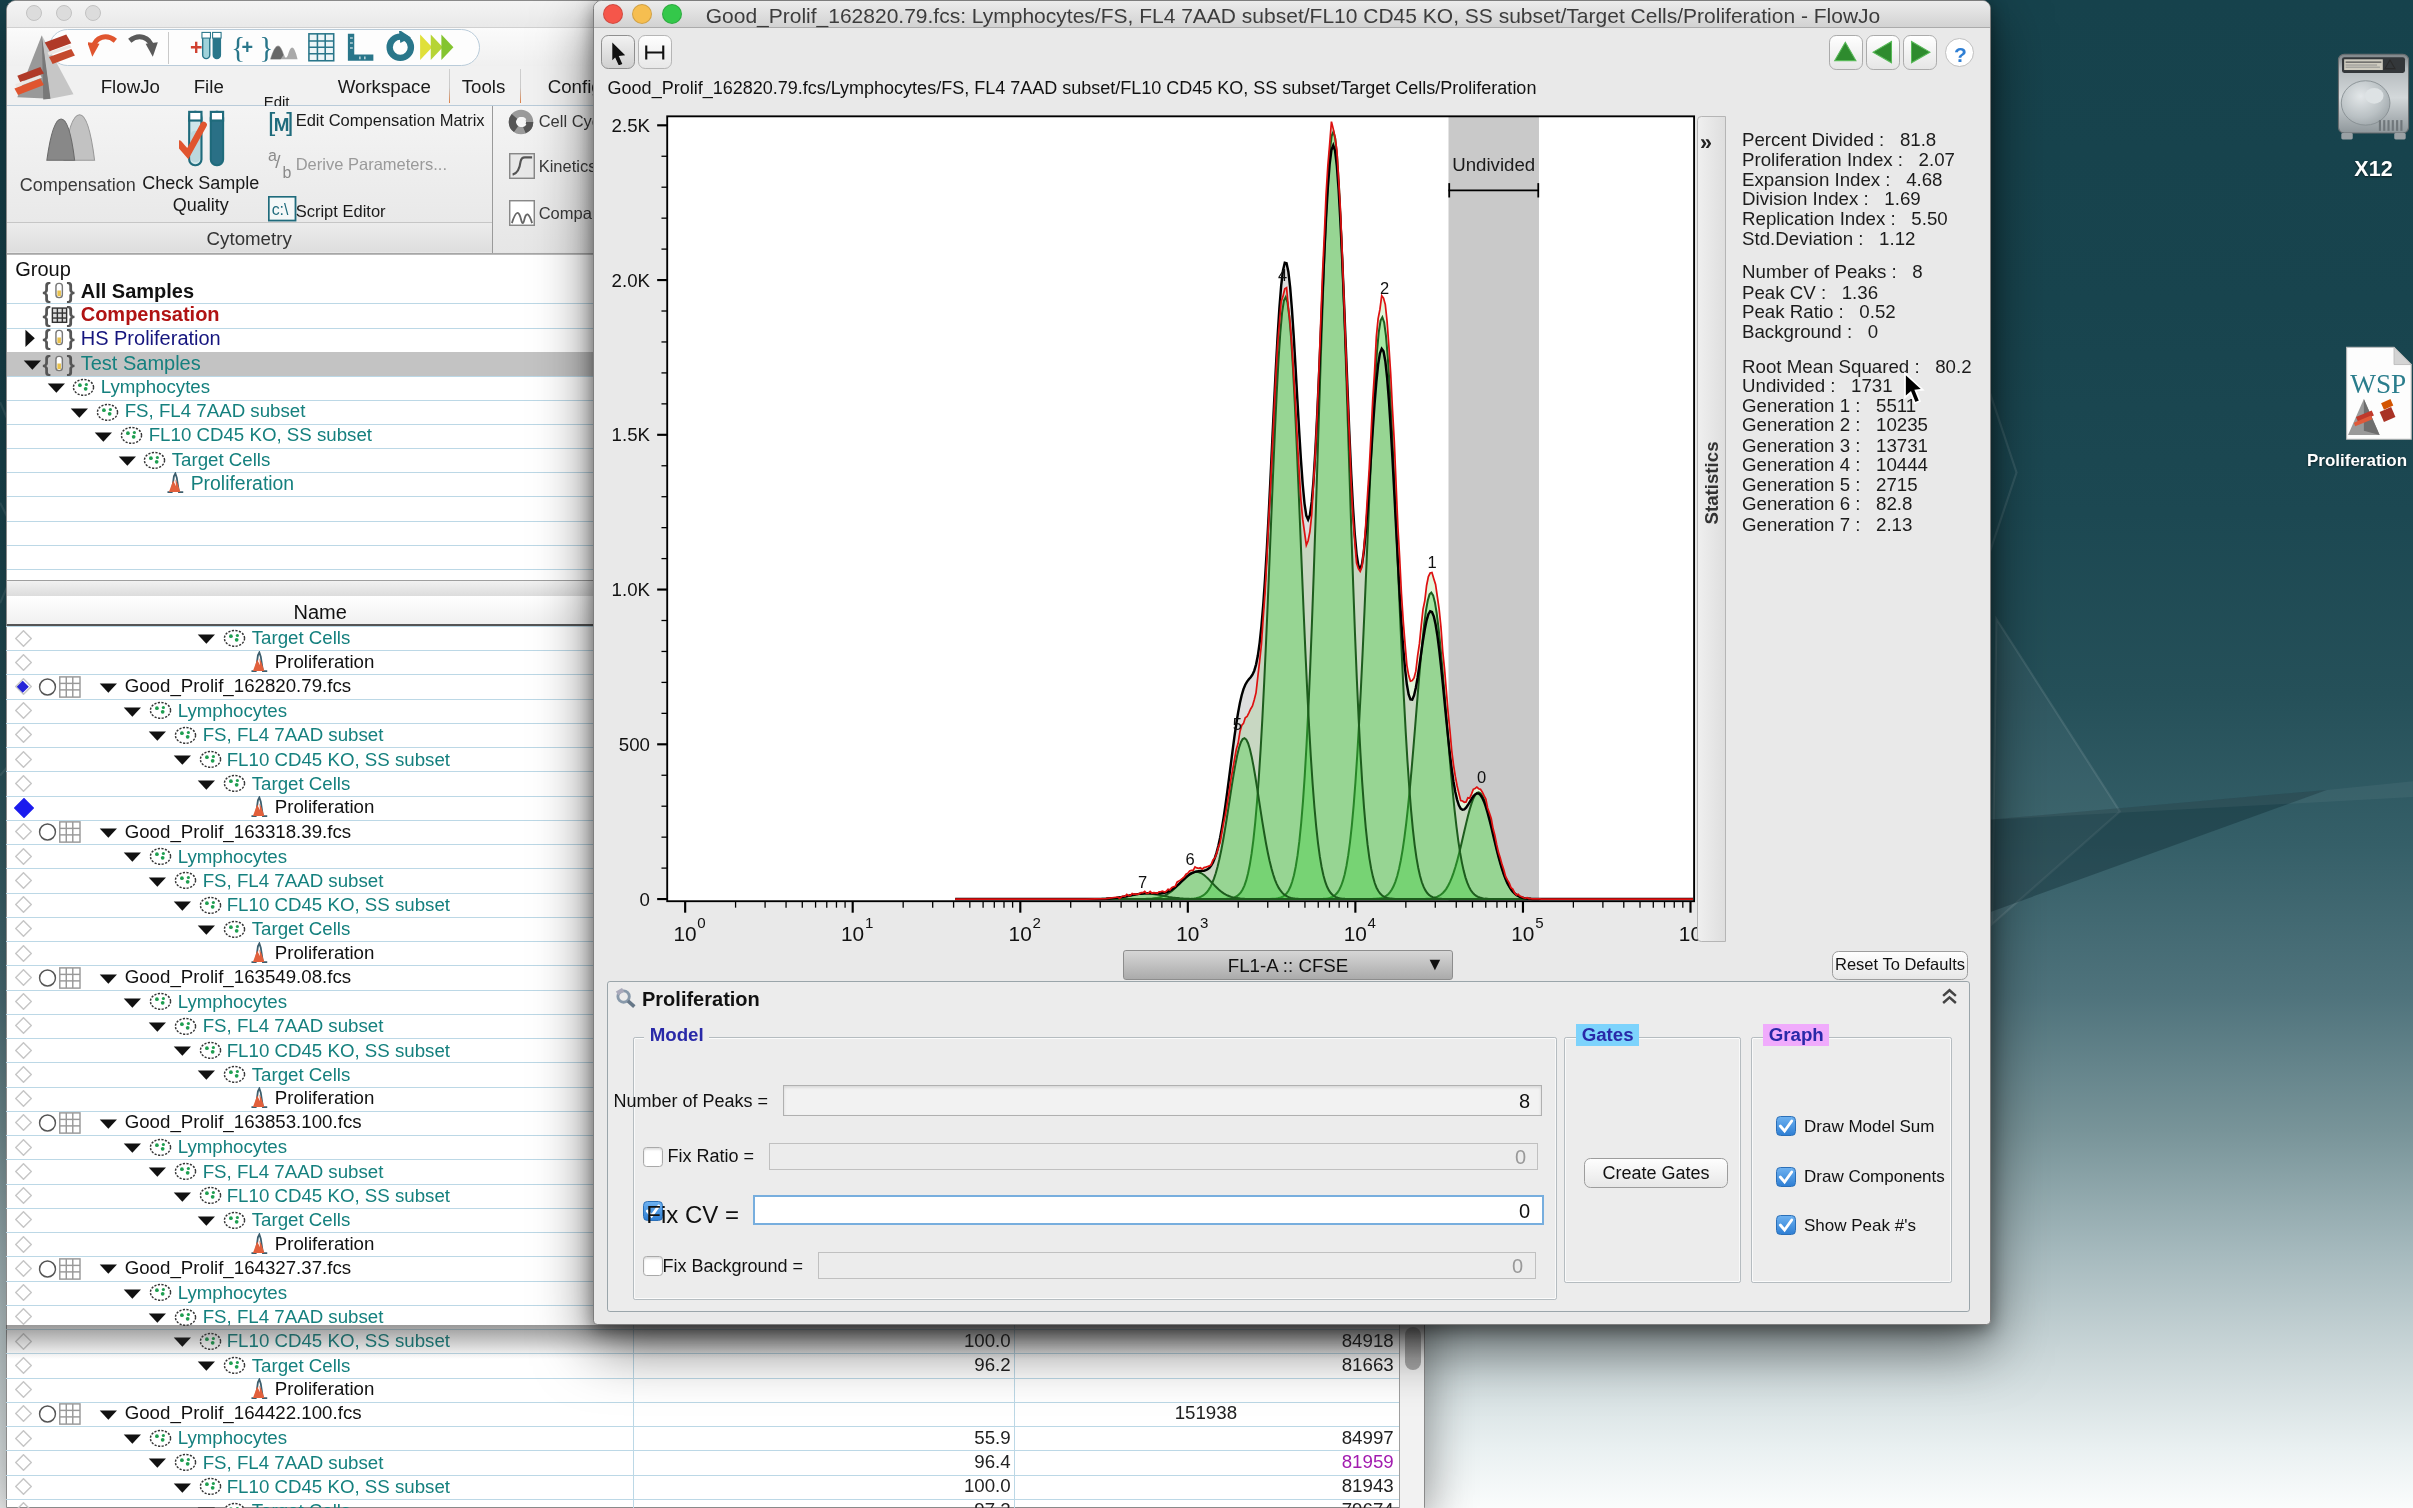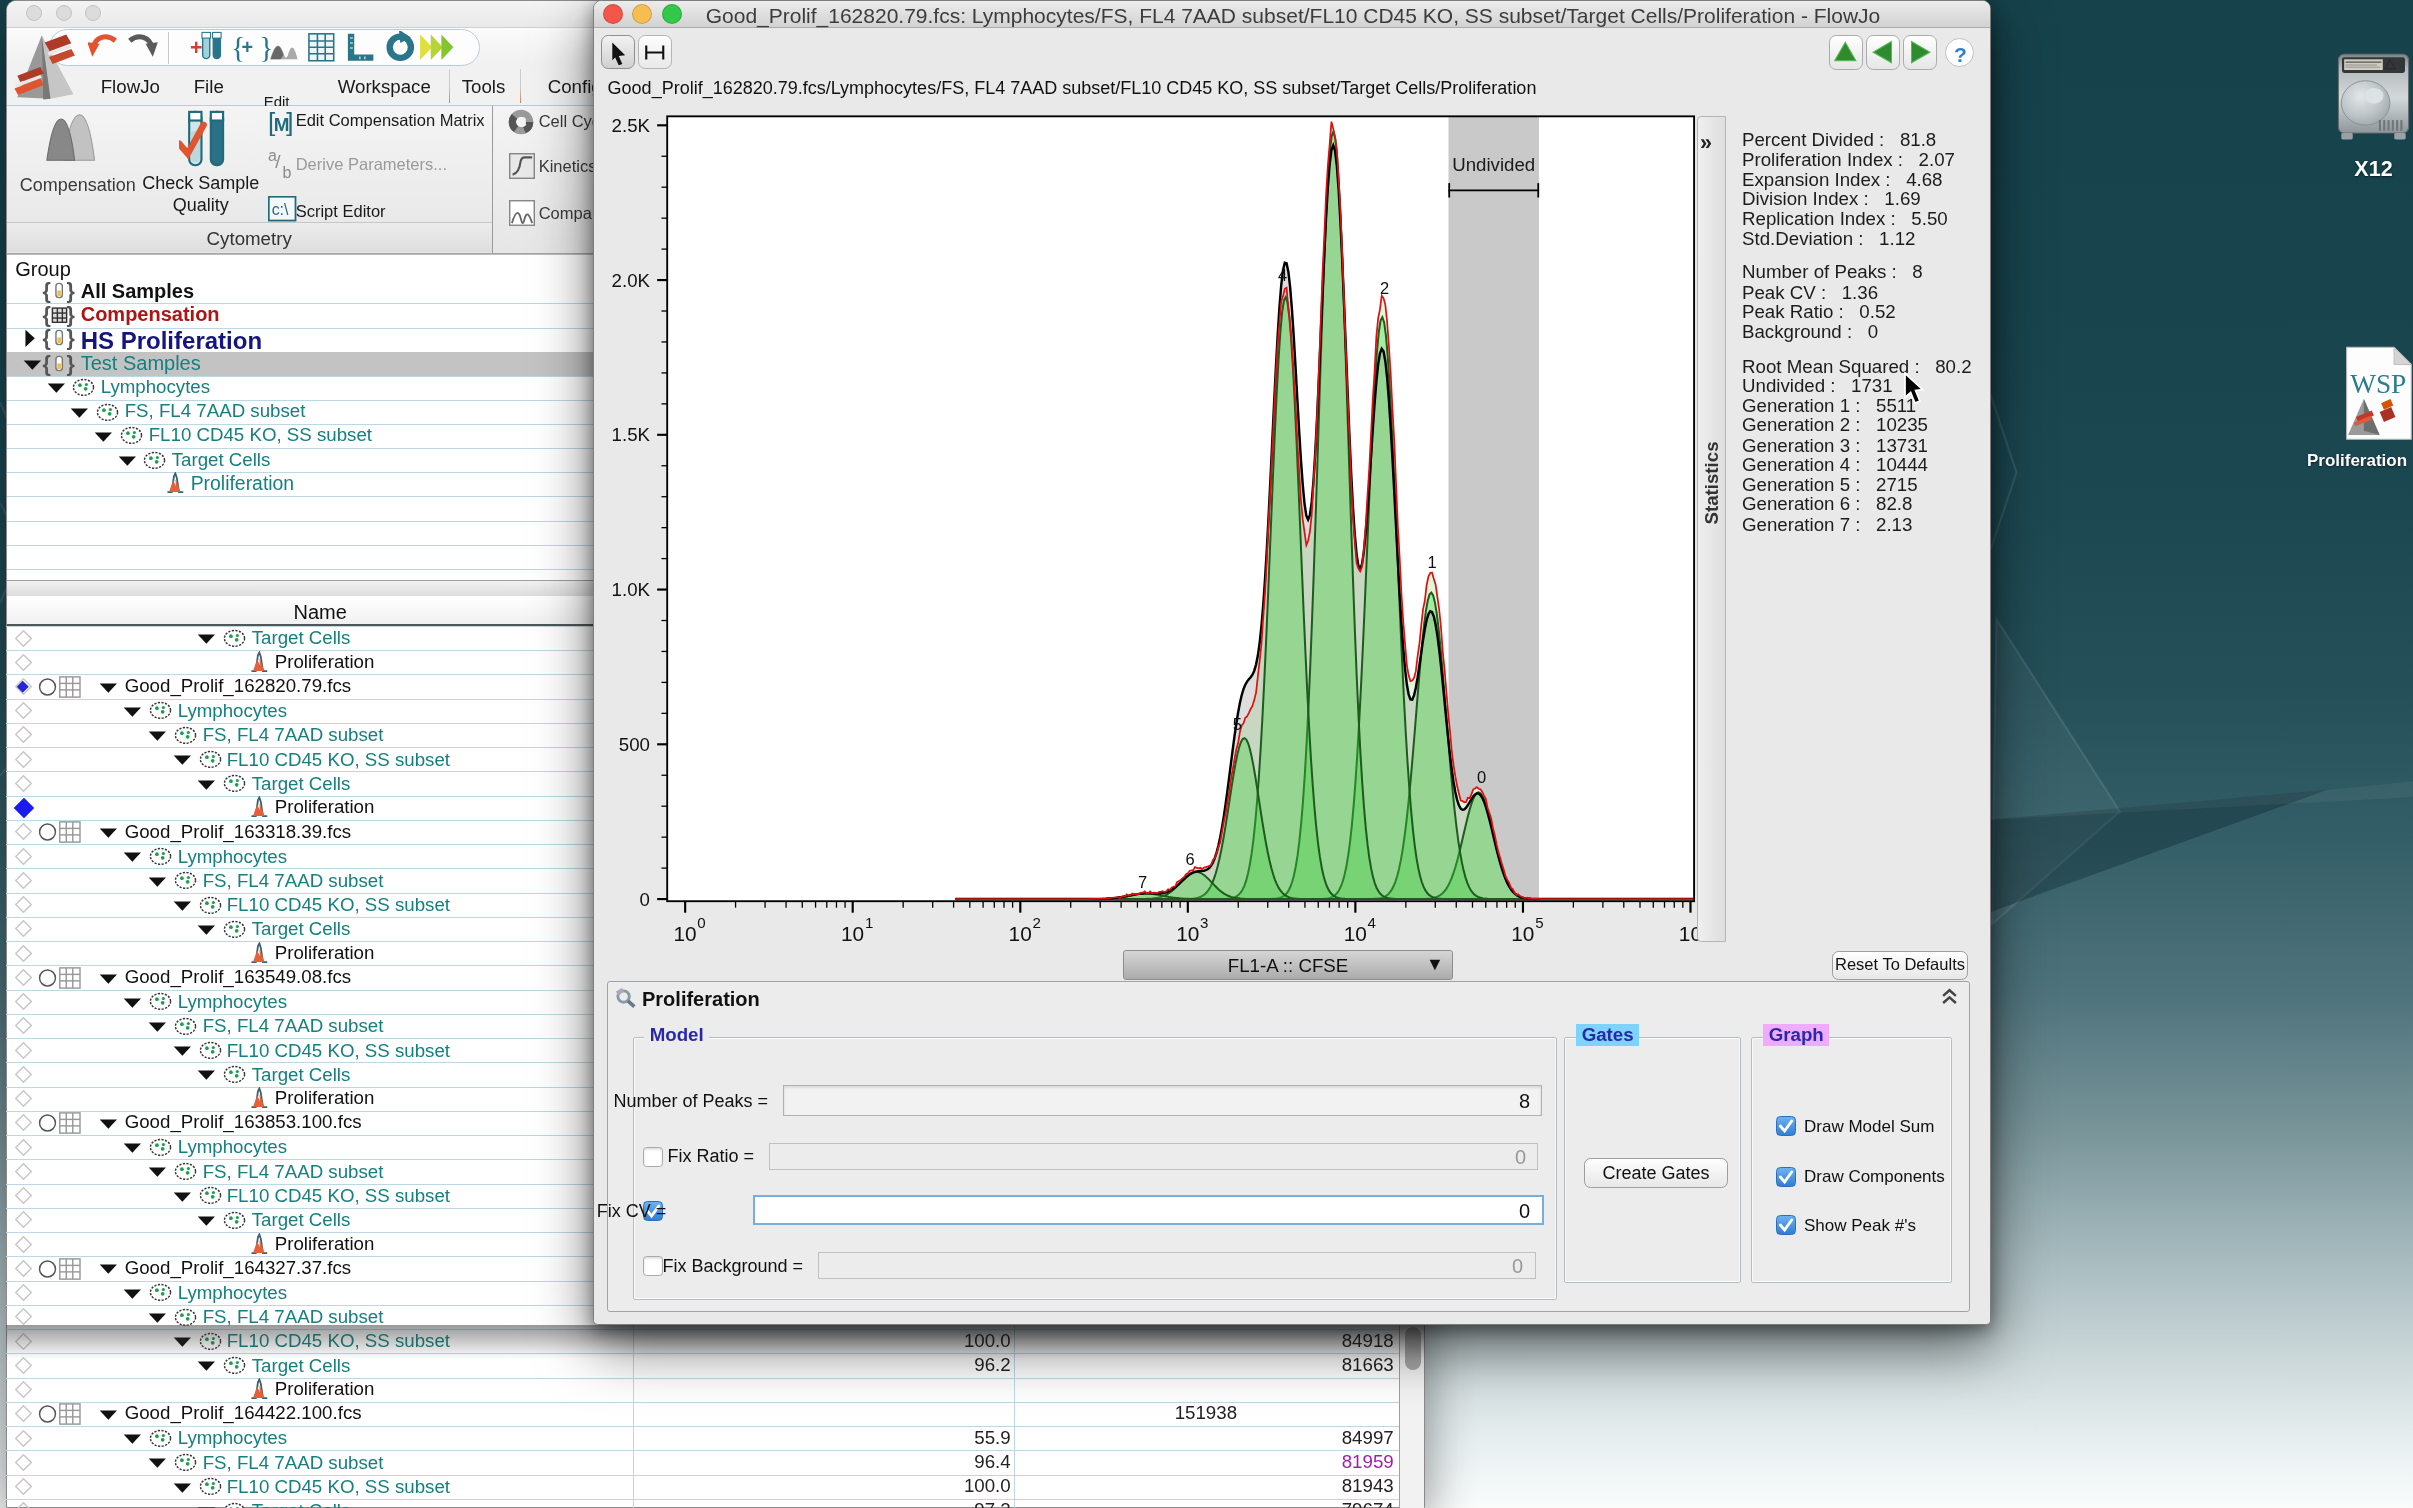--- a/index.html
+++ b/index.html
@@ -221,21 +221,21 @@
 <span class="abs" style="left:74px;top:302px;font-size:20px;font-weight:bold;color:#b01313">Compensation</span>
 <svg style="position:absolute;left:17px;top:328px" width="11.5" height="18.7" viewBox="0 0 16 26">
       <path d="M2 1 L15 13 L2 25 Z" fill="#111"></path>
     </svg>
 <svg style="position:absolute;left:34px;top:325px" width="37" height="24.4" viewBox="0 0 52 34">
       <text x="2" y="26" font-size="30" fill="#555" font-weight="bold">{</text>
       <text x="36" y="26" font-size="30" fill="#555" font-weight="bold">}</text>
       <rect x="21" y="6" width="9" height="20" rx="4" fill="#fff" stroke="#777" stroke-width="2"></rect>
       <rect x="23" y="16" width="5" height="8" fill="#e8c14d"></rect>
     </svg>
-<span class="abs" style="left:74px;top:326px;font-size:24px;font-weight:bold;color:#15157e">HS Proliferation</span>
+<span class="abs" style="left:74px;top:326px;font-size:20px;font-weight:normal;color:#15157e">HS Proliferation</span>
 <svg style="position:absolute;left:16px;top:358px" width="18.7" height="11.5" viewBox="0 0 26 16">
       <path d="M1 2 L25 2 L13 15 Z" fill="#111"></path>
     </svg>
 <svg style="position:absolute;left:34px;top:351px" width="37" height="24.4" viewBox="0 0 52 34">
       <text x="2" y="26" font-size="30" fill="#555" font-weight="bold">{</text>
       <text x="36" y="26" font-size="30" fill="#555" font-weight="bold">}</text>
       <rect x="21" y="6" width="9" height="20" rx="4" fill="#fff" stroke="#777" stroke-width="2"></rect>
       <rect x="23" y="16" width="5" height="8" fill="#e8c14d"></rect>
     </svg>
 <span class="abs" style="left:74px;top:351px;font-size:20px;color:#15807e">Test Samples</span>
@@ -1050,21 +1050,21 @@
 <div class="abs" style="left:783px;top:1085px;width:759px;height:31px;background:#f2f2f2;border:1.4px solid #b0b0b0;box-shadow:inset 0 1.4px 2.9px rgba(0,0,0,.12)"></div>
 <span class="abs" style="left:783px;top:1090px;width:747px;text-align:right;font-size:20px;color:#111">8</span>
 <div class="abs" style="left:643px;top:1147px;width:20px;height:20px;border-radius:3.6px;background:#fff;border:1.4px solid #a9a9a9;box-shadow:inset 0 1.4px 2.2px rgba(0,0,0,.15)"></div>
 <span class="abs" style="left:539px;top:1146px;width:215px;text-align:right;font-size:18px;color:#111">Fix Ratio =</span>
 <div class="abs" style="left:769px;top:1143px;width:769px;height:27px;background:#ececec;border:1.4px solid #c0c0c0"></div>
 <span class="abs" style="left:769px;top:1146px;width:757px;text-align:right;font-size:20px;color:#999">0</span>
 <div class="abs" style="left:643px;top:1201px;width:20px;height:20px;border-radius:4.3px;background:linear-gradient(180deg,#6db1f0,#2f7fd4);border:0.7px solid #2a6fb8"></div>
 <svg class="abs" style="left:643px;top:1201px" width="20" height="20" viewBox="0 0 28 28">
     <path d="M6 14 L12 21 L22 7" fill="none" stroke="#fff" stroke-width="4" stroke-linecap="round"></path>
   </svg>
-<span class="abs" style="left:524px;top:1201px;width:215px;text-align:center;font-size:18px;color:#111">Fix CV =</span>
+<span class="abs" style="left:524px;top:1201px;width:215px;text-align:right;font-size:24px;color:#111">Fix CV =</span>
 <div class="abs" style="left:753px;top:1195px;width:791px;height:29.5px;background:#fff;border:2.2px solid #77aede"></div>
 <span class="abs" style="left:753px;top:1200px;width:777px;text-align:right;font-size:20px;color:#111">0</span>
 <div class="abs" style="left:643px;top:1256px;width:20px;height:20px;border-radius:3.6px;background:#fff;border:1.4px solid #a9a9a9;box-shadow:inset 0 1.4px 2.2px rgba(0,0,0,.15)"></div>
 <span class="abs" style="left:588px;top:1256px;width:215px;text-align:right;font-size:18px;color:#111">Fix Background =</span>
 <div class="abs" style="left:818px;top:1252px;width:718px;height:26.6px;background:#ececec;border:1.4px solid #c0c0c0"></div>
 <span class="abs" style="left:818px;top:1255px;width:705px;text-align:right;font-size:20px;color:#999">0</span>
 <div class="abs" style="left:1584px;top:1158px;width:144px;height:29.5px;background:linear-gradient(180deg,#fefefe,#e7e7e7);border:1.4px solid #9d9d9d;border-radius:6.5px"></div>
 <span class="abs" style="left:1584px;top:1163px;width:144px;text-align:center;font-size:18px;color:#111">Create Gates</span>
 <div class="abs" style="left:1776px;top:1116px;width:20px;height:20px;border-radius:4.3px;background:linear-gradient(180deg,#6db1f0,#2f7fd4);border:0.7px solid #2a6fb8"></div>
 <svg class="abs" style="left:1776px;top:1116px" width="20" height="20" viewBox="0 0 28 28">

